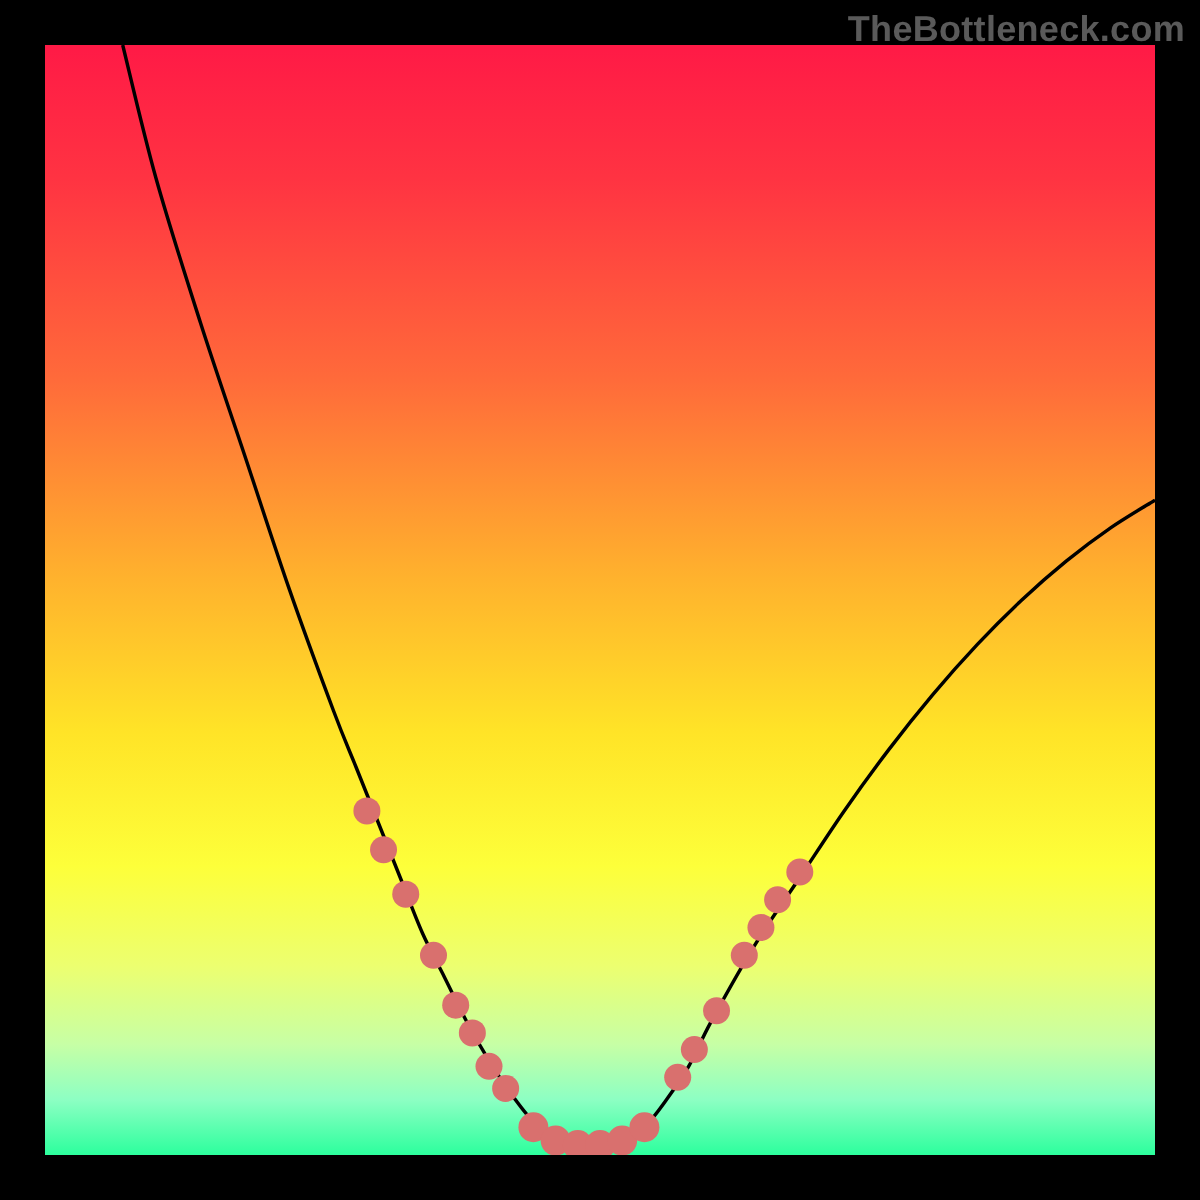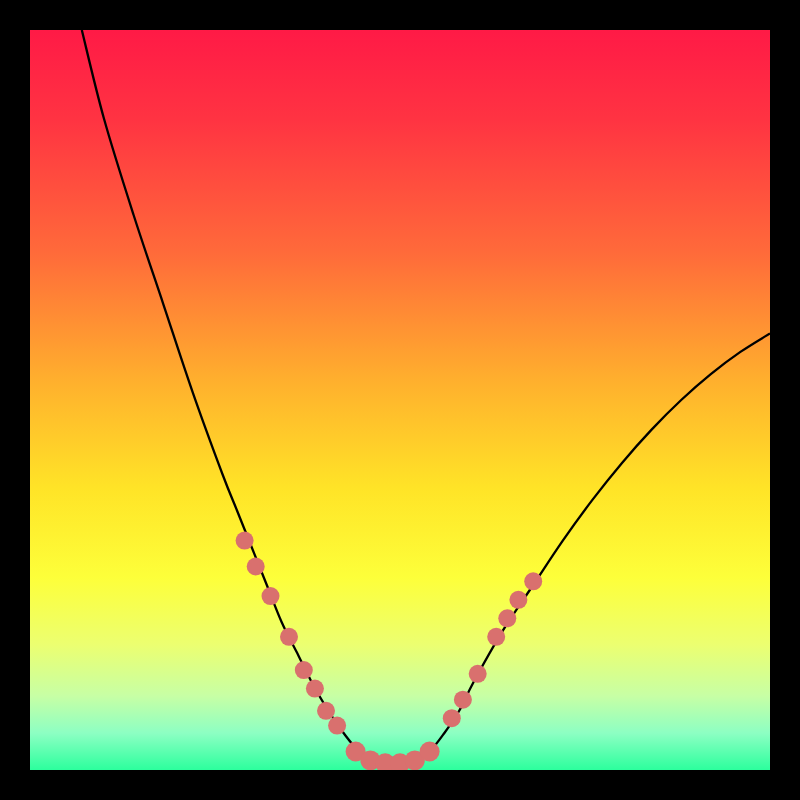--- a/index.html
+++ b/index.html
@@ -38,20 +38,21 @@
   svg {
     display: block;
     width: 740px;
     height: 740px;
   }
 </style>
 </head>
 <body>
 
 <div class="frame">
+  <div class="watermark">TheBottleneck.com</div>
   <div class="plot-outer">
     <svg id="chart-svg" viewBox="0 0 740 740">
       <defs>
         <linearGradient id="bg-grad" x1="0" y1="0" x2="0" y2="1">
             <stop offset="0%" stop-color="#ff1a46"></stop>
             <stop offset="12%" stop-color="#ff3342"></stop>
             <stop offset="30%" stop-color="#ff6a3a"></stop>
             <stop offset="48%" stop-color="#ffb22d"></stop>
             <stop offset="62%" stop-color="#ffe427"></stop>
             <stop offset="74%" stop-color="#fdff3a"></stop>

